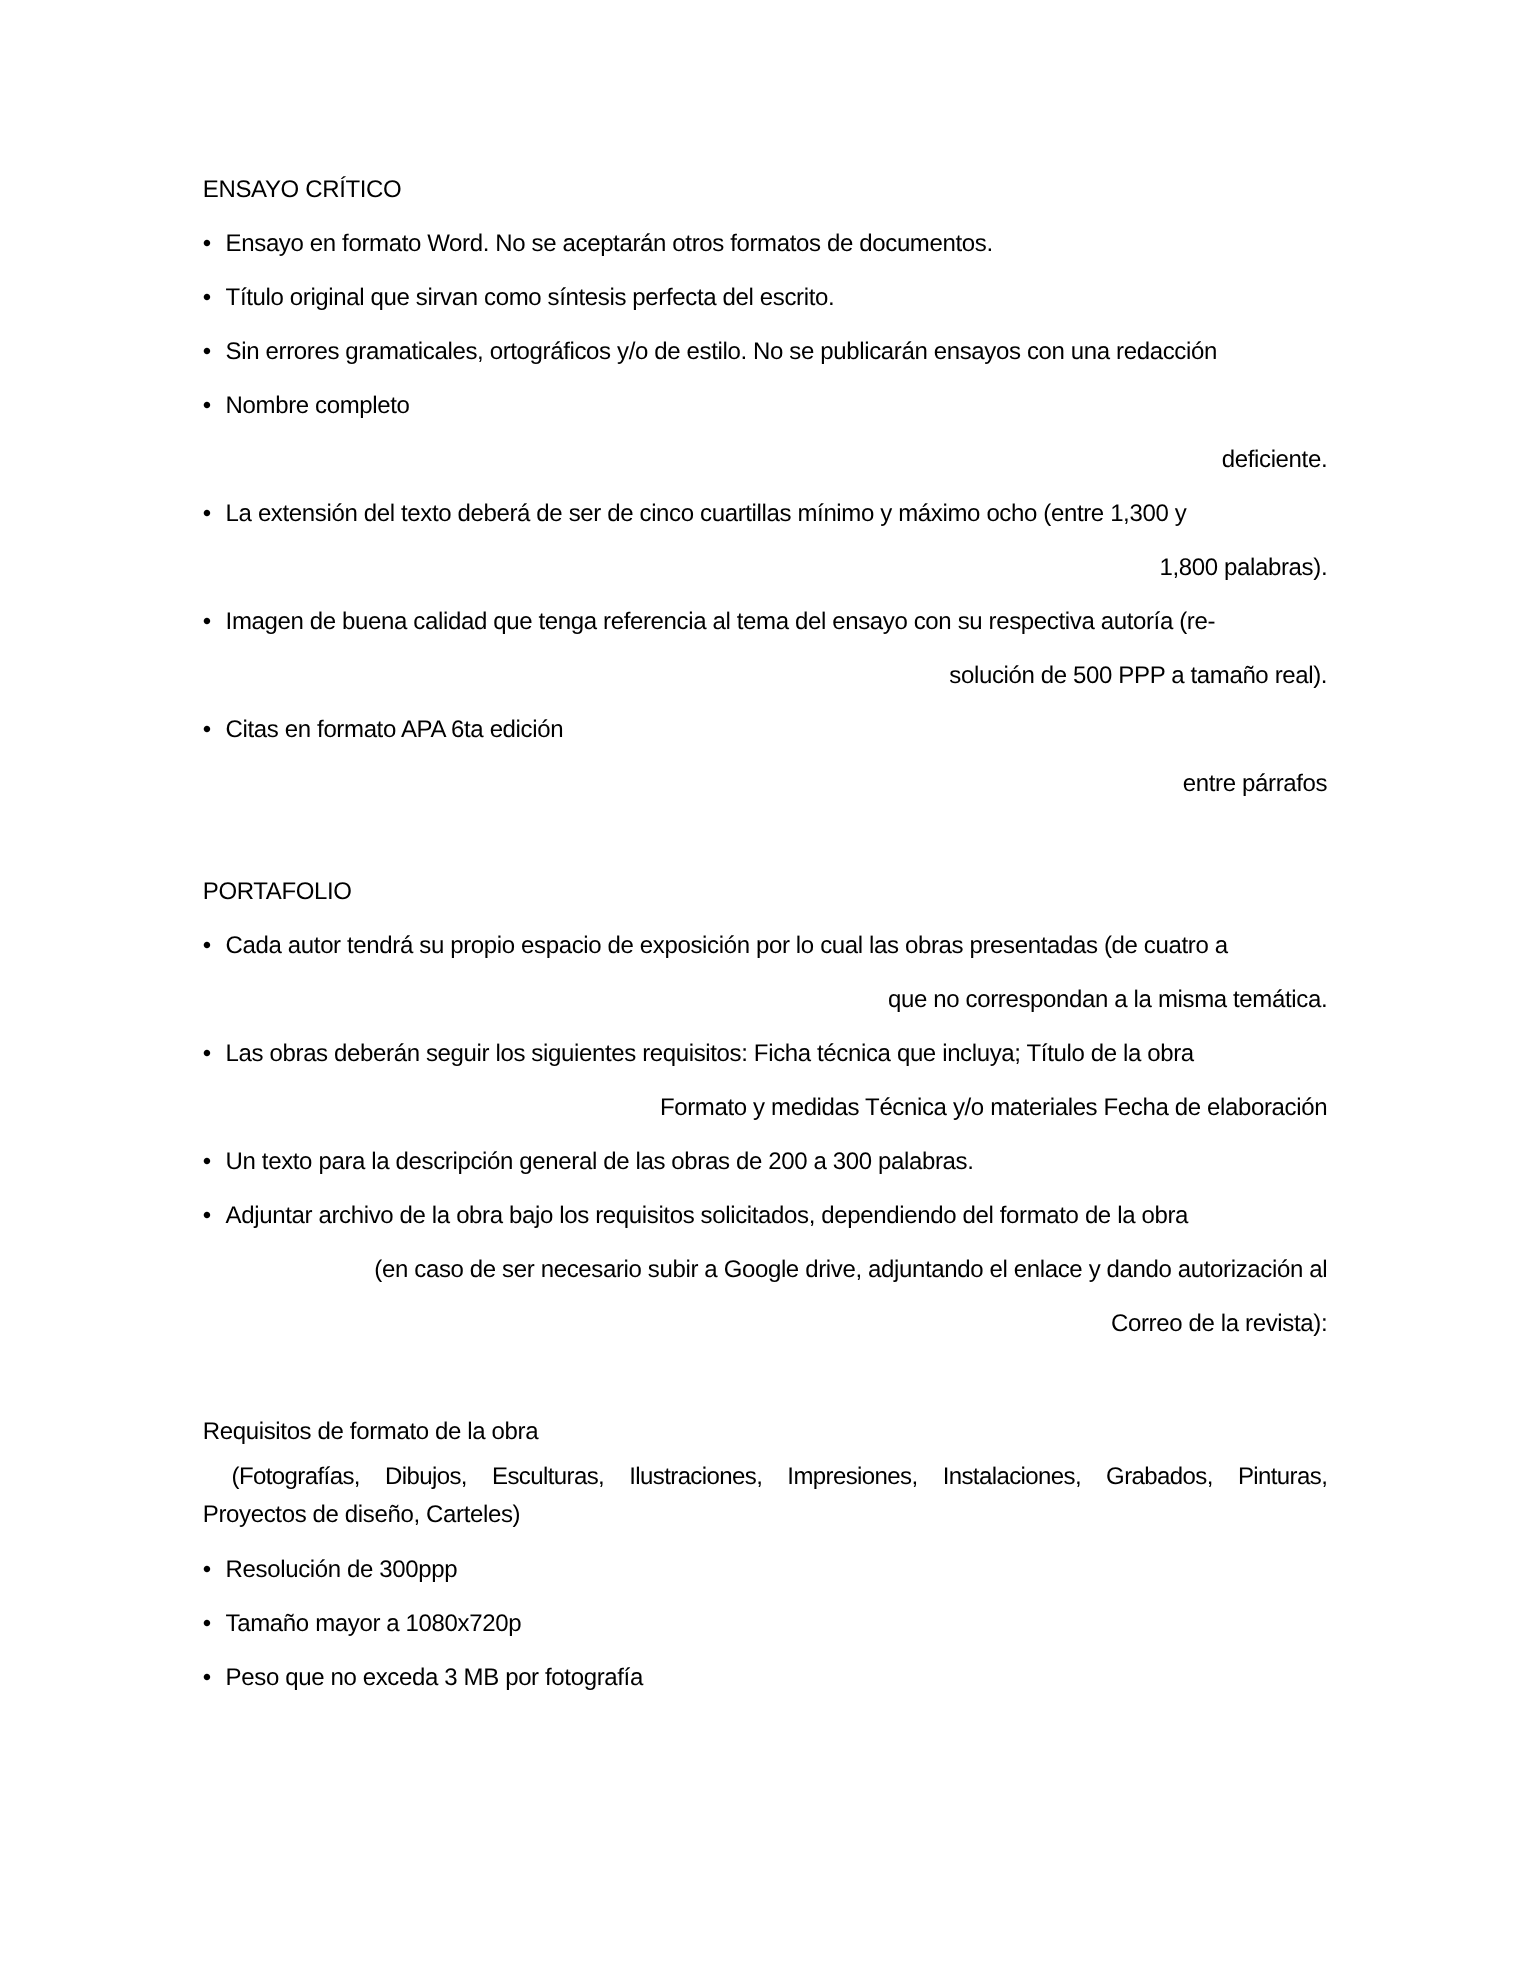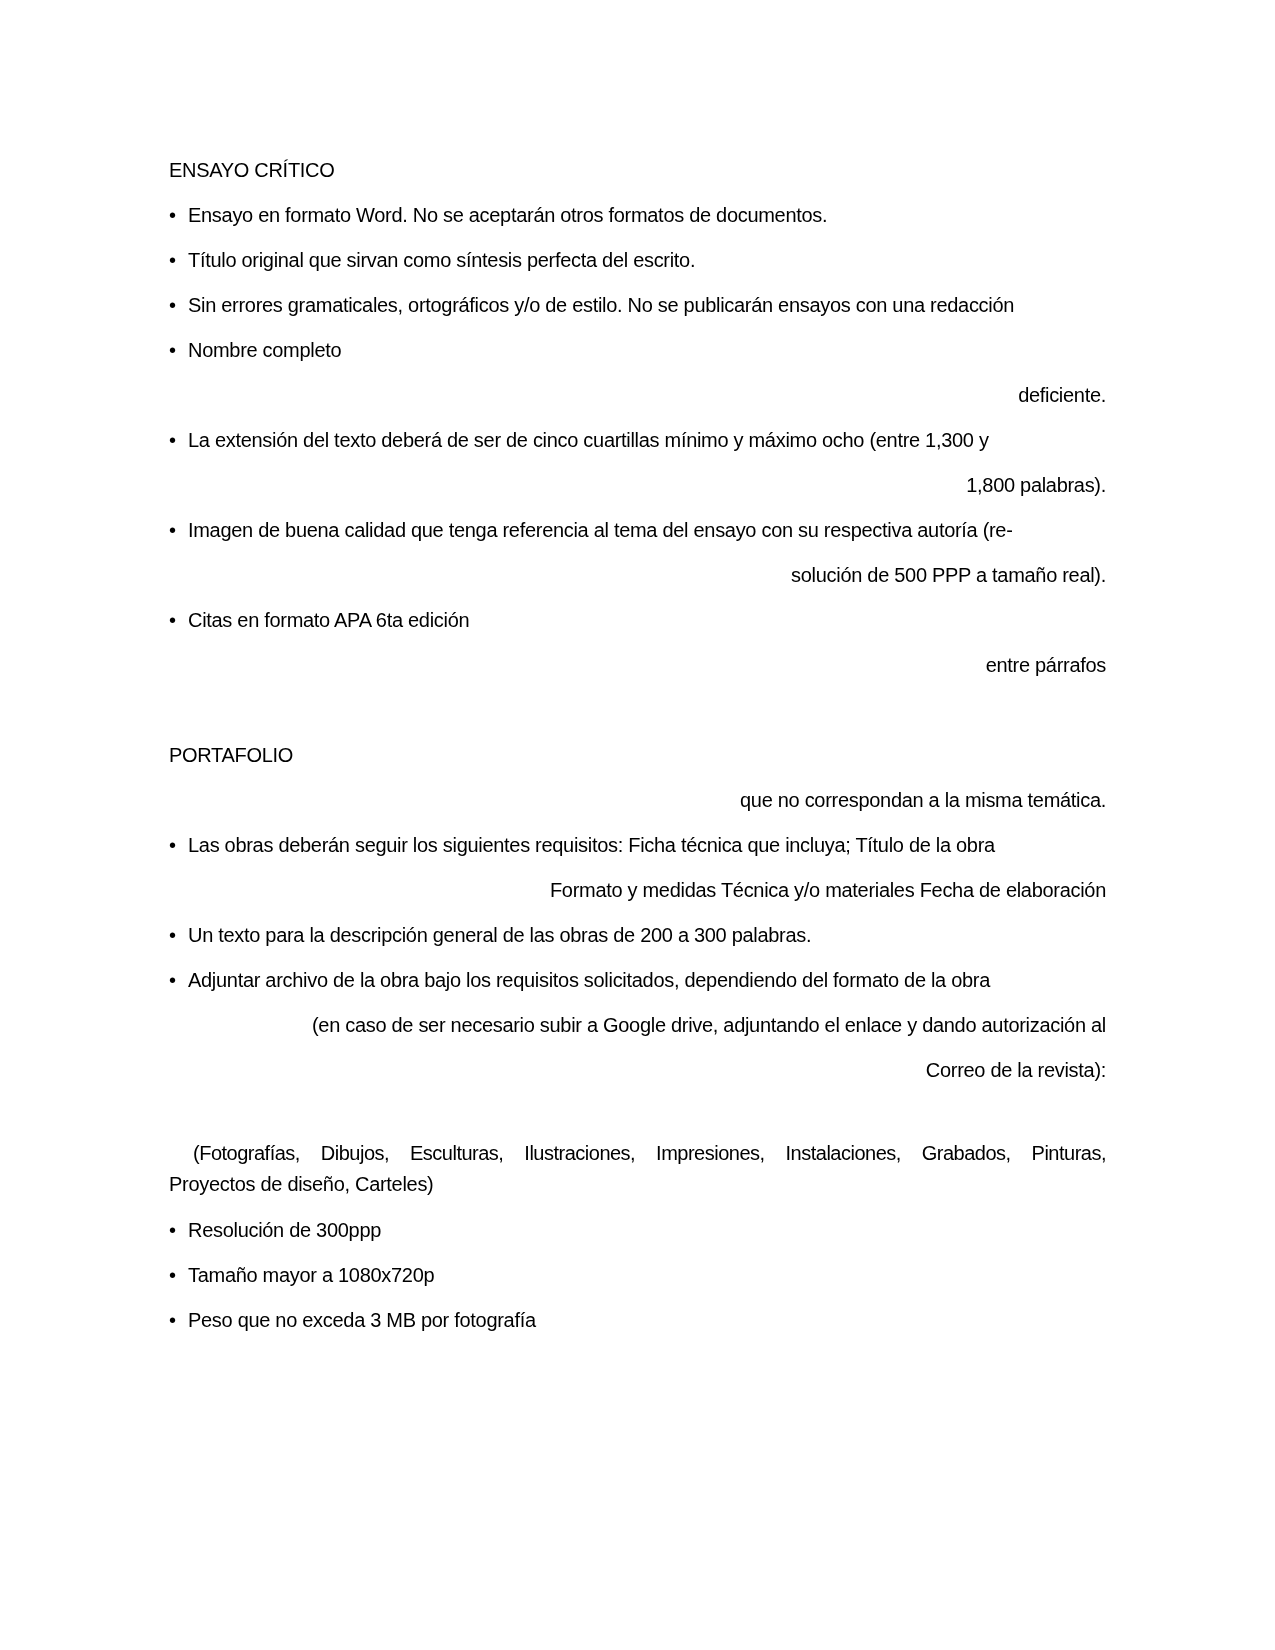--- a/index.html
+++ b/index.html
@@ -12,21 +12,21 @@
     width: 1275px;
     height: 1650px;
     background: #ffffff;
     font-family: "Liberation Sans", sans-serif;
     color: #000000;
     overflow: hidden;
   }
   .content {
     position: absolute;
     left: 169px;
-    top: 148px;
+    top: 136px;
     width: 937px;
     font-size: 20px;
     letter-spacing: -0.3px;
     font-weight: 400;
   }
   .row {
     height: 45px;
     line-height: 45px;
     white-space: nowrap;
   }
@@ -110,20 +110,23 @@
     <div class="row cont">
       <span>entre párrafos</span>
     </div>
 
     <div class="row blank"></div>
 
     <div class="row heading">
       <span>PORTAFOLIO</span>
     </div>
 
+    <div class="row">
+      <span class="dot">•</span><span>Cada autor tendrá su propio espacio de exposición por lo cual las obras presentadas (de cuatro a</span>
+    </div>
     <div class="row cont">
       <span>que no correspondan a la misma temática.</span>
     </div>
 
     <div class="row">
       <span class="dot">•</span><span>Las obras deberán seguir los siguientes requisitos: Ficha técnica que incluya; Título de la obra</span>
     </div>
     <div class="row cont">
       <span>Formato y medidas Técnica y/o materiales Fecha de elaboración</span>
     </div>
@@ -137,20 +140,23 @@
     </div>
     <div class="row cont">
       <span>(en caso de ser necesario subir a Google drive, adjuntando el enlace y dando autorización al</span>
     </div>
     <div class="row cont">
       <span>Correo de la revista):</span>
     </div>
 
     <div class="row blank"></div>
 
+    <div class="row heading">
+      <span>Requisitos de formato de la obra</span>
+    </div>
 
     <div class="pline pjust">(Fotografías, Dibujos, Esculturas, Ilustraciones, Impresiones, Instalaciones, Grabados, Pinturas,</div>
     <div class="pline">Proyectos de diseño, Carteles)</div>
 
     <div class="gap8"></div>
 
     <div class="row">
       <span class="dot">•</span><span>Resolución de 300ppp</span>
     </div>
     <div class="row">

